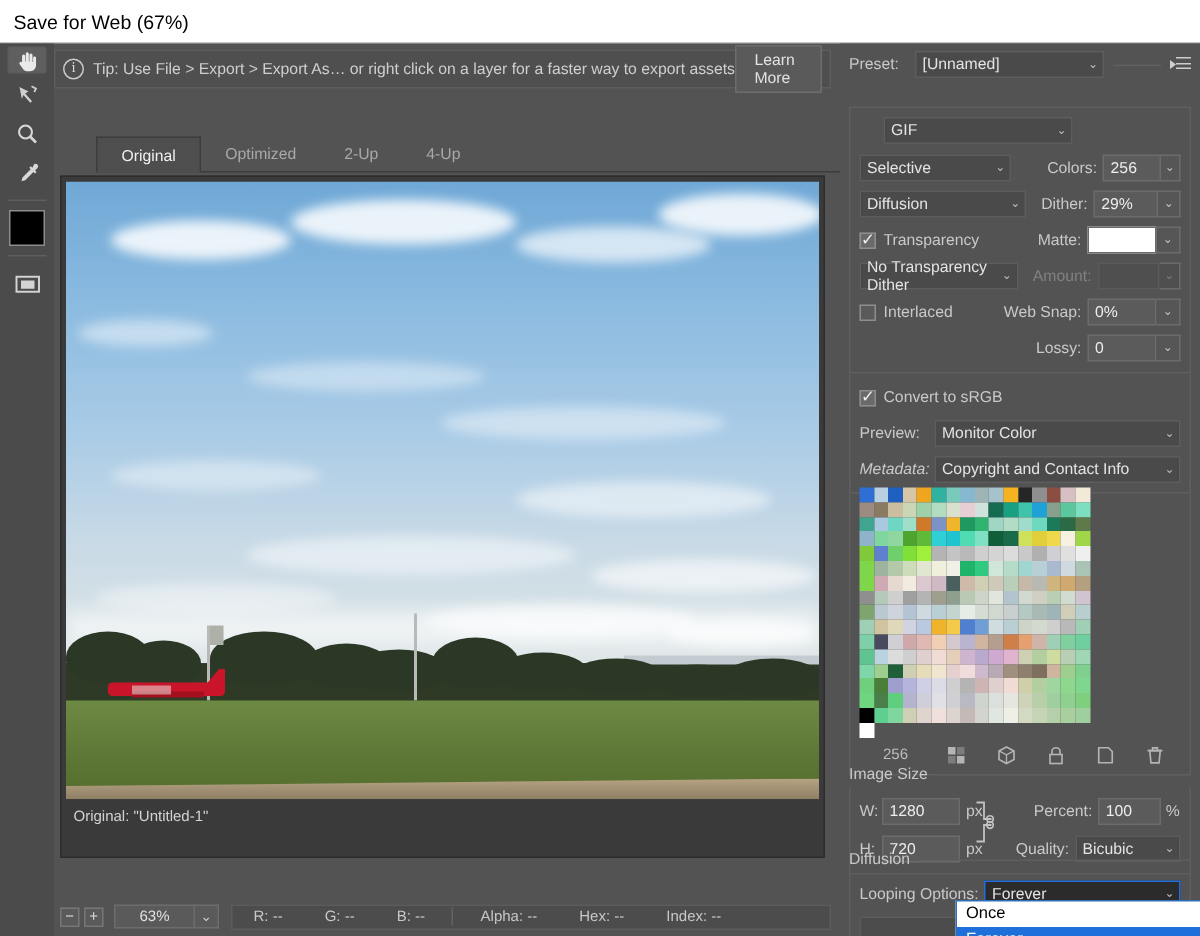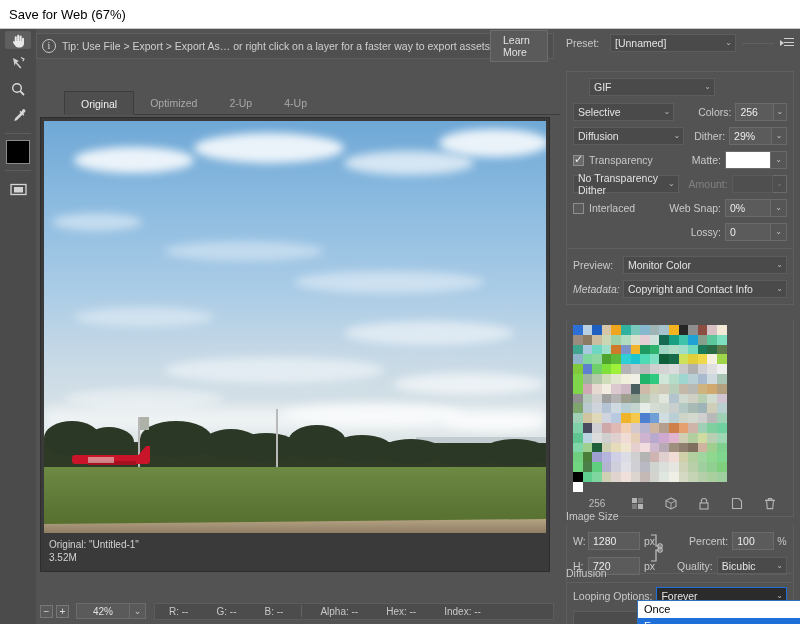--- a/index.html
+++ b/index.html
@@ -215,28 +215,27 @@
       <div style="position:absolute;left:96px;top:296px;width:9px;height:13px;background:#aeb1a8;"></div>
       <div class="plane-body" style="left:28px;top:334px;width:78px;height:9px;"></div>
       <div class="plane-tail" style="left:92px;top:325px;width:14px;height:12px;clip-path:polygon(0 100%,72% 0,100% 0,100% 100%);"></div>
       <div class="plane-tail" style="left:44px;top:340px;width:48px;height:4px;background:#a5101f;"></div>
       <div style="position:absolute;left:44px;top:336px;width:26px;height:6px;background:#e8e2dc;opacity:.55"></div>
       <div class="grass" style="top:346px;height:58px;"></div>
       <div class="dirt" style="top:398px;height:14px;clip-path:polygon(0 36%,100% 0,100% 100%,0 100%);"></div>
     </div>
     <div id="infostrip">
       <div>Original: "Untitled-1"</div>
-      <div>3.52M</div>
     </div>
   </div>
 
   <div id="zoomrow">
     <div class="sqbtn">−</div>
     <div class="sqbtn">+</div>
-    <div id="zoomsel">42%</div>
+    <div id="zoomsel">63%</div>
     <div id="zoomcaret">⌄</div>
     <div id="readout">
       <span class="g">
         <span>R:</span>&nbsp;<span>--</span>
       </span>
       <span class="g">
         <span>G:</span>&nbsp;<span>--</span>
       </span>
       <span class="g">
         <span>B:</span>&nbsp;<span>--</span>
@@ -327,20 +326,24 @@
         </div>
 
         <div class="row" style="margin-bottom:0;">
           <span class="lab" style="margin-left:auto;">Lossy:</span>
           <div class="fld" style="width:46px;margin-left:4px;">0</div>
           <div class="caretbox">⌄</div>
         </div>
       </div>
 
       <div style="border:1px solid #5f5f5f;border-top:none;padding:6px 6px 5px 6px;">
+        <div class="row">
+          <span class="cb on"></span>
+          <span class="lab">Convert to sRGB</span>
+        </div>
         <div class="row">
           <span class="lab" style="width:50px;">Preview:</span>
           <div class="sel" style="flex:1;">
             <span>Monitor Color</span>
               <span class="cv">⌄</span>
           </div>
         </div>
         <div class="row" style="margin-bottom:0;">
           <span class="lab" style="width:50px;font-style:italic;">Metadata:</span>
           <div class="sel" style="flex:1;">

